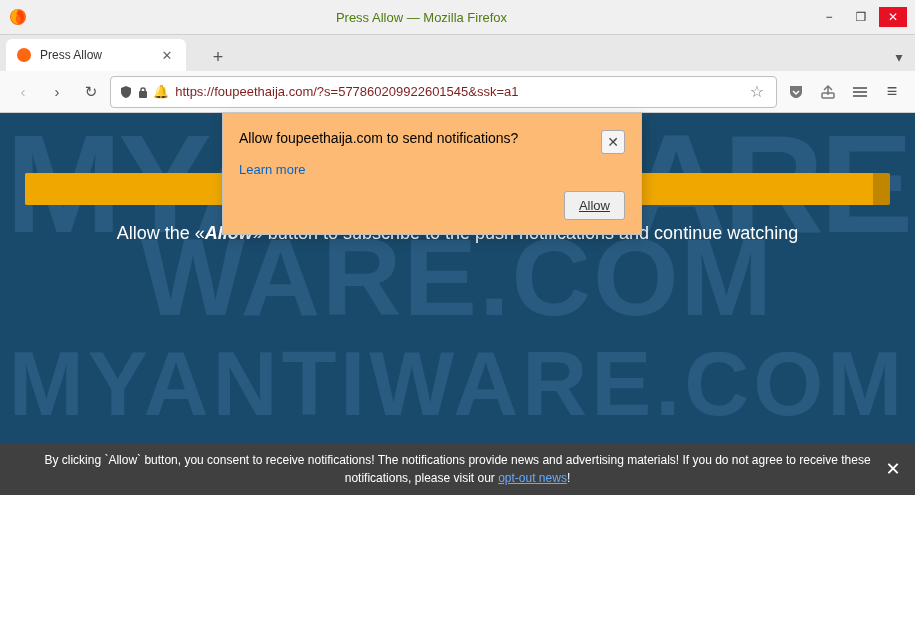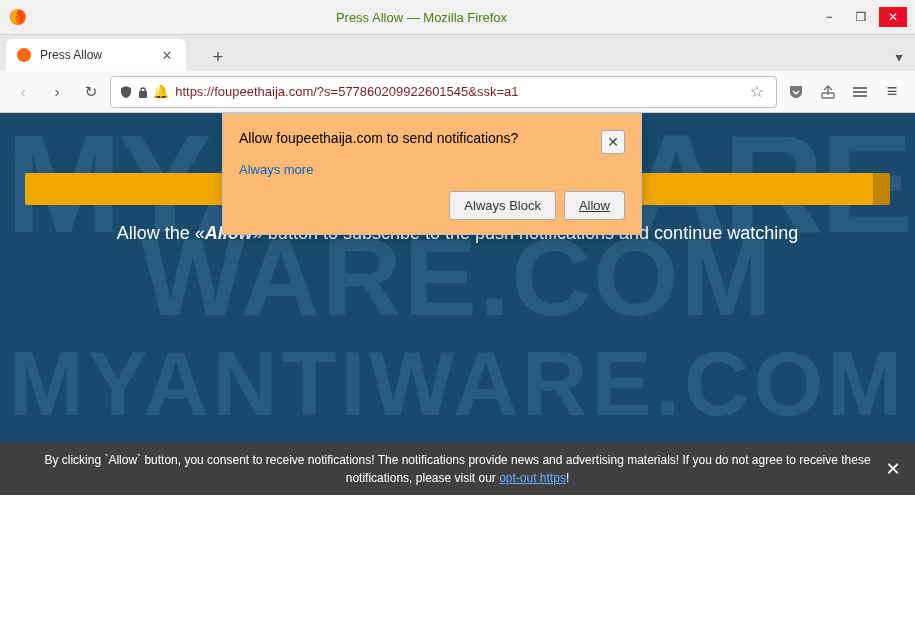--- a/index.html
+++ b/index.html
@@ -551,28 +551,27 @@
       <div class="progress-bar-dark"></div>
       <span class="progress-text">98%</span>
     </div>
   </div>
 
   <div class="click-instruction">
     <span>Allow the «</span><strong>Allow</strong><span>» button to subscribe to the push notifications and continue watching</span>
   </div>
 
   <div class="bottom-bar">
-    <span>By clicking `Allow` button, you consent to receive notifications! The notifications provide news and advertising materials! If you do not agree to receive these notifications, please visit our </span><a href="#">opt-out https</a><span>!</span>
+    <span>By clicking `Allow` button, you consent to receive notifications! The notifications provide news and advertising materials! If you do not agree to receive these notifications, please visit our </span><a href="#">opt-out news</a><span>!</span>
     <button class="bottom-bar-close">✕</button>
   </div>
 </div>
 
 <div class="notification-popup">
   <div class="popup-header">
     <span class="popup-title">Allow foupeethaija.com to send notifications?</span>
     <button class="popup-close-btn">✕</button>
   </div>
-  <a href="#" class="popup-learn-more">Always more</a>
+  <a href="#" class="popup-learn-more">Learn more</a>
   <div class="popup-buttons">
-    <button class="btn-always-block"><span>Always Block</span></button>
     <button class="btn-allow"><u><span>Allow</span></u></button>
   </div>
 </div>
 
 </body></html>

